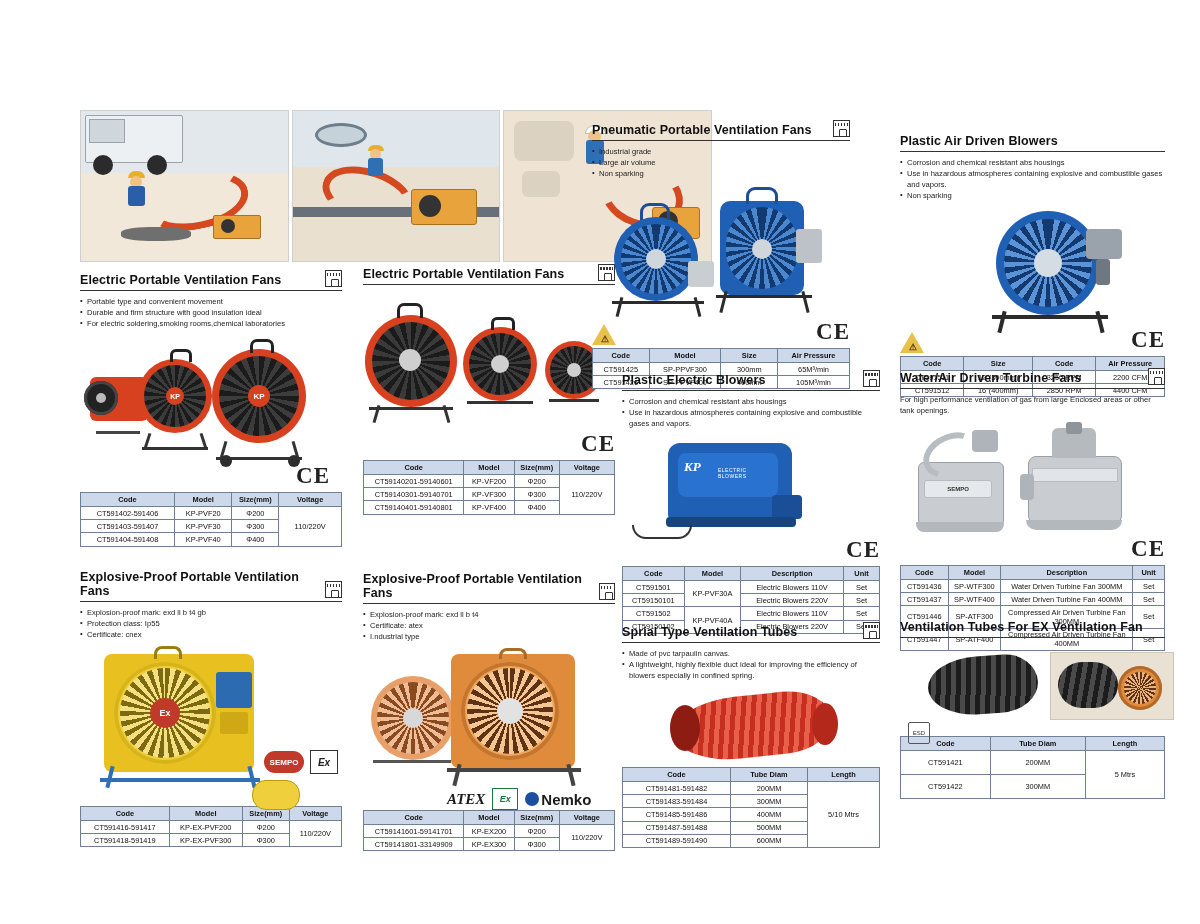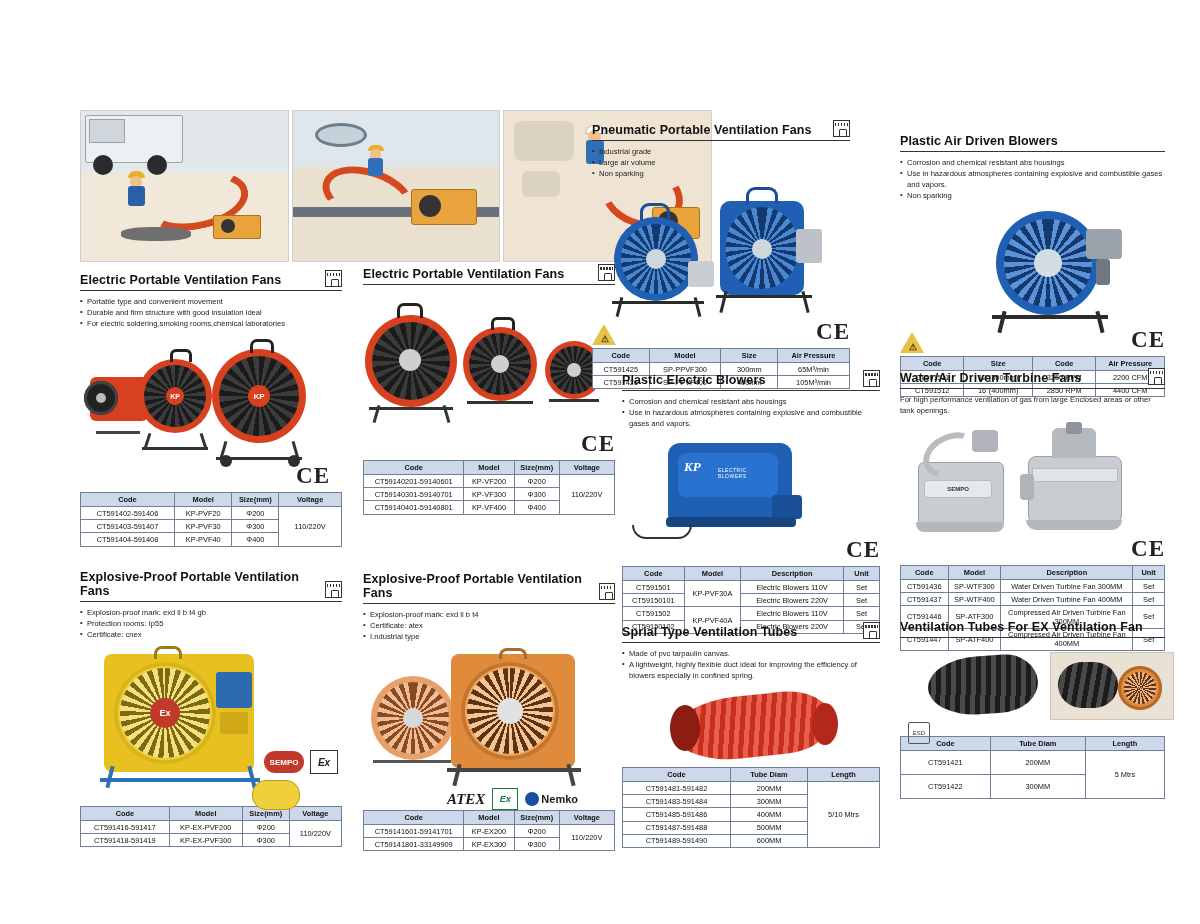--- a/index.html
+++ b/index.html
@@ -151,21 +151,21 @@
     </table>
   </div>
 
   <div style="position:absolute;left:80px;top:570px;width:262px;">
     <div class="secthead">
       <div class="sectitle">Explosive-Proof Portable Ventilation Fans</div>
       <div class="shopicon"></div>
     </div>
     <ul class="bullets">
       <li>Explosion-proof mark: exd ll b t4 gb</li>
-      <li>Protection rooms: Ip55</li>
+      <li>Protection class: Ip55</li>
       <li>Certificate: cnex</li>
     </ul>
 
     <div style="position:relative;height:160px;margin-top:6px;">
       <div style="position:absolute;left:24px;top:8px;width:150px;height:118px;background:#e8c020;border-radius:8px;"></div>
       <div style="position:absolute;left:34px;top:16px;width:102px;height:102px;border-radius:50%;background:#f0cf3c;box-shadow:inset 0 0 0 4px #d8b41b;"></div>
       <div style="position:absolute;left:40px;top:22px;width:90px;height:90px;border-radius:50%;background:repeating-conic-gradient(#7b6a12 0deg 7deg, rgba(255,255,255,.35) 7deg 14deg);"></div>
       <div style="position:absolute;left:70px;top:52px;width:30px;height:30px;border-radius:50%;background:#c0392b;color:#fff;font-size:9px;font-weight:700;display:flex;align-items:center;justify-content:center;">Ex</div>
       <div style="position:absolute;left:136px;top:26px;width:36px;height:36px;background:#2d6bb0;border-radius:3px;"></div>
       <div style="position:absolute;left:140px;top:66px;width:28px;height:22px;background:#cfa915;border-radius:2px;"></div>
@@ -290,21 +290,21 @@
       <div style="position:absolute;left:136px;top:0px;width:22px;height:8px;border:3px solid #a86b2a;border-bottom:none;border-radius:8px 8px 0 0;"></div>
       <div style="position:absolute;left:84px;top:120px;width:134px;border-bottom:4px solid #444;"></div>
       <div style="position:absolute;left:92px;top:116px;width:4px;height:22px;background:#444;transform:rotate(14deg);"></div>
       <div style="position:absolute;left:206px;top:116px;width:4px;height:22px;background:#444;transform:rotate(-14deg);"></div>
 
       <div style="position:absolute;left:84px;top:140px;display:flex;gap:7px;align-items:center;">
         <div style="font-size:15px;font-weight:700;font-style:italic;color:#1b1b1b;font-family:'Liberation Serif',serif;">ATEX</div>
         <div style="width:24px;height:20px;border:1.5px solid #1a7a3c;color:#1a7a3c;font-size:9px;font-weight:700;display:flex;align-items:center;justify-content:center;font-style:italic;">Ex</div>
         <div style="display:flex;align-items:center;gap:2px;">
           <div style="width:14px;height:14px;border-radius:50%;background:#1b4ea0;"></div>
-          <span style="font-size:11px;font-weight:700;color:#1b1b1b;">Nemko</span>
+          <span style="font-size:15px;font-weight:700;color:#1b1b1b;">Nemko</span>
         </div>
       </div>
     </div>
 
     <table class="spec">
       <thead>
           <tr>
         <th style="width:40%">Code</th>
         <th style="width:20%">Model</th>
         <th style="width:18%">Size(mm)</th>

